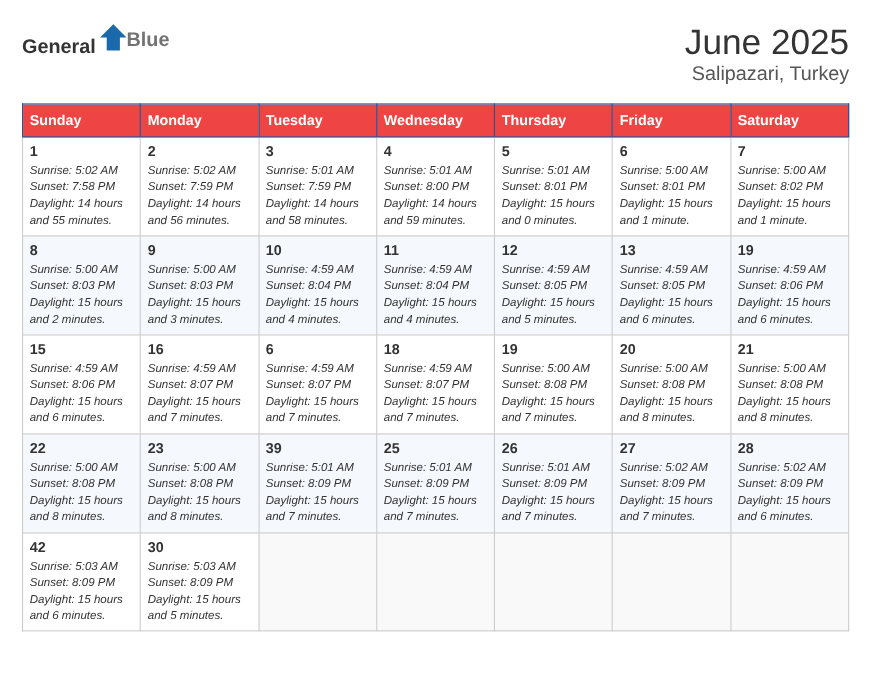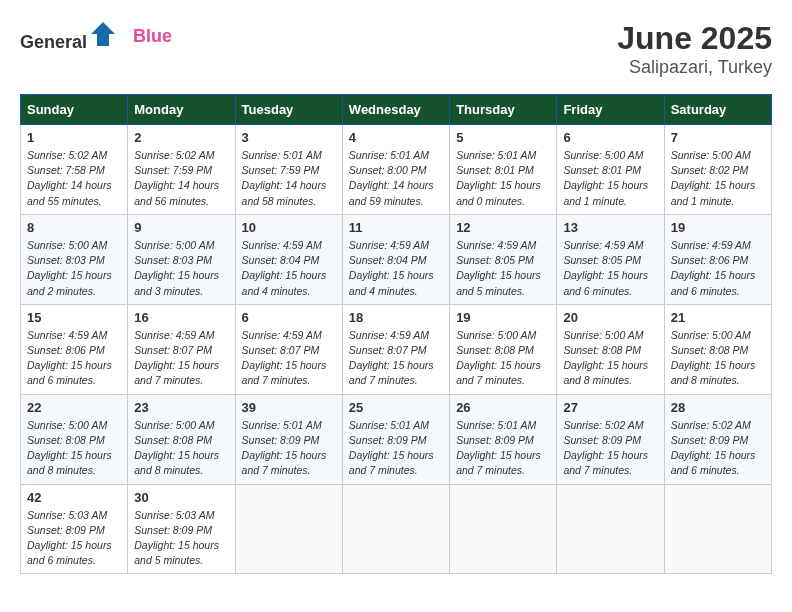--- a/index.html
+++ b/index.html
@@ -12,56 +12,55 @@
     }
     .header {
       display: flex;
       justify-content: space-between;
       align-items: flex-start;
       margin-bottom: 16px;
     }
     .logo {
       display: flex;
       align-items: center;
-      gap: 18px;
     }
     .logo-text-general {
       font-size: 18px;
       font-weight: bold;
       color: #333;
     }
     .logo-text-blue {
       font-size: 18px;
       font-weight: bold;
-      color: #ec4899;
+      color: #737373;
     }
     .logo-icon {
       width: 28px;
       height: 28px;
       margin-left: 2px;
     }
     .title-block {
       text-align: right;
     }
     .month-title {
       font-size: 32px;
-      font-weight: bold;
+      font-weight: normal;
       color: #333;
     }
     .subtitle {
       font-size: 18px;
       color: #555;
     }
     .calendar {
       width: 100%;
       border-collapse: collapse;
       border: 1px solid #ccc;
     }
     .calendar th {
-      background: #14532d;
+      background: #ef4444;
       color: #fff;
       font-size: 13px;
       font-weight: bold;
       padding: 7px 6px;
       text-align: left;
       border: 1px solid #1558a0;
     }
     .calendar td {
       vertical-align: top;
       padding: 5px 6px;

